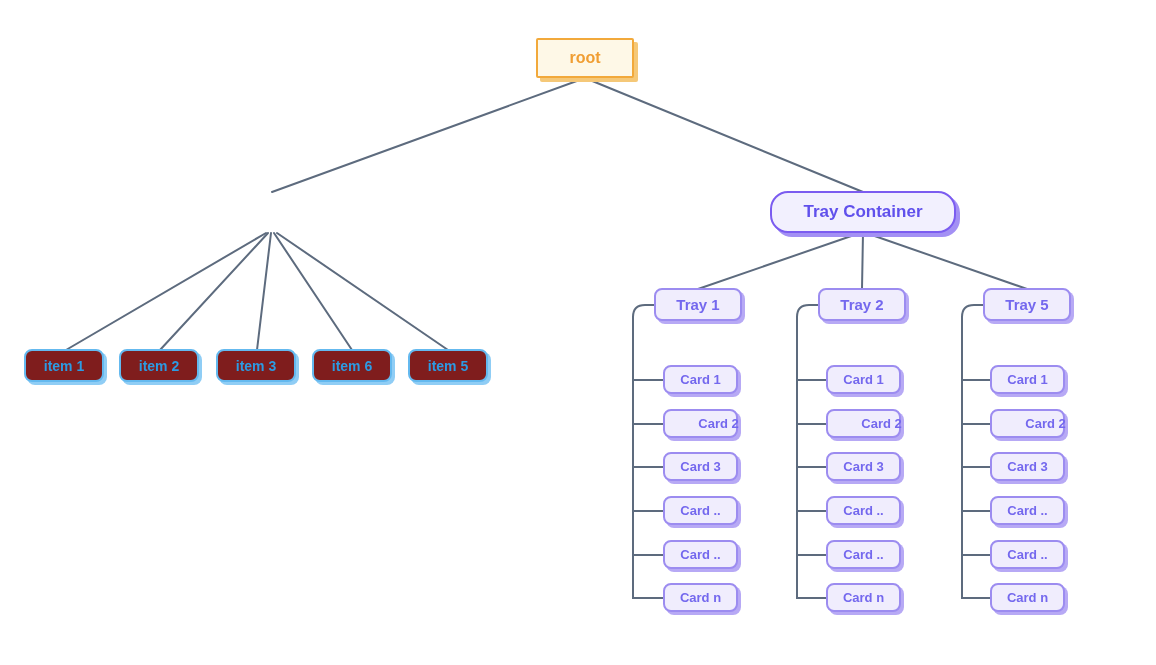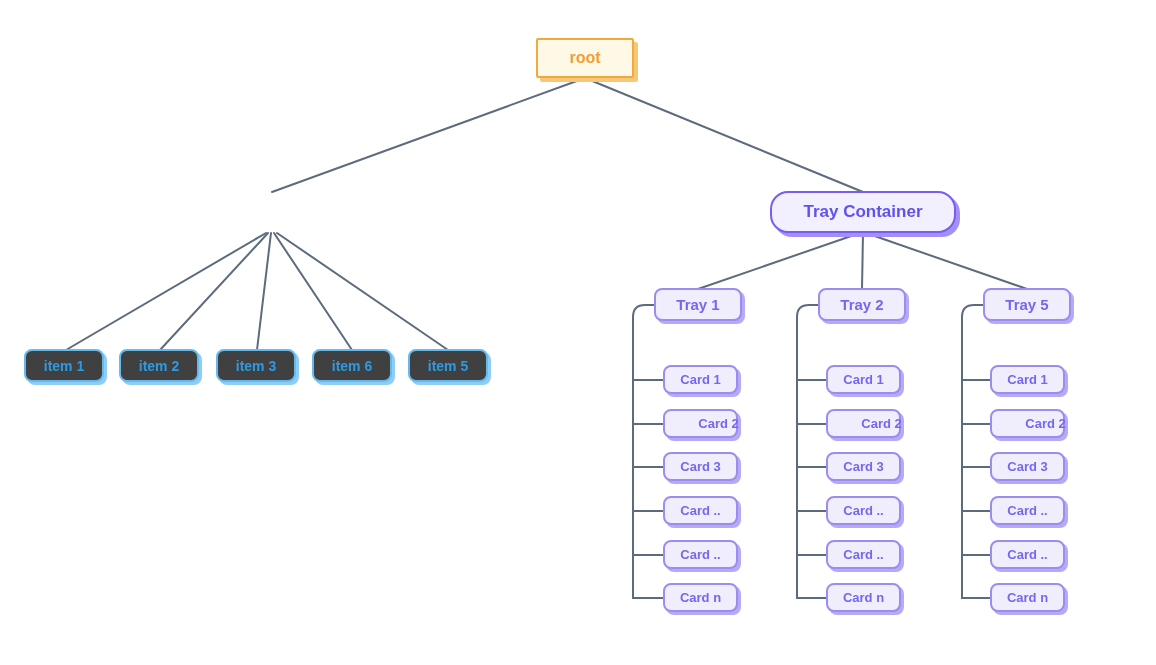--- a/index.html
+++ b/index.html
@@ -39,21 +39,21 @@
     color: #1878dd; font-size: 17px;
   }
   .node-tray-container {
     left: 770px; top: 191px; width: 186px; height: 42px;
     background: #f2f0fe; border: 2px solid #7b5cf0; border-radius: 18px;
     box-shadow: 4px 4px 0 #a390f4;
     color: #6050ec; font-size: 17px;
   }
   .node-item {
     top: 349px; width: 80px; height: 33px;
-    background: #404040; border: 2px solid #64b9ef; border-radius: 8px;
+    background: #7f1d1d; border: 2px solid #64b9ef; border-radius: 8px;
     box-shadow: 3px 3px 0 #8fcdf5;
     color: #2c9be3; font-size: 14px;
   }
   .item-0 { left: 24px; }
   .item-1 { left: 119px; }
   .item-2 { left: 216px; }
   .item-3 { left: 312px; }
   .item-4 { left: 408px; }
   .node-tray {
     top: 288px; width: 88px; height: 33px;

